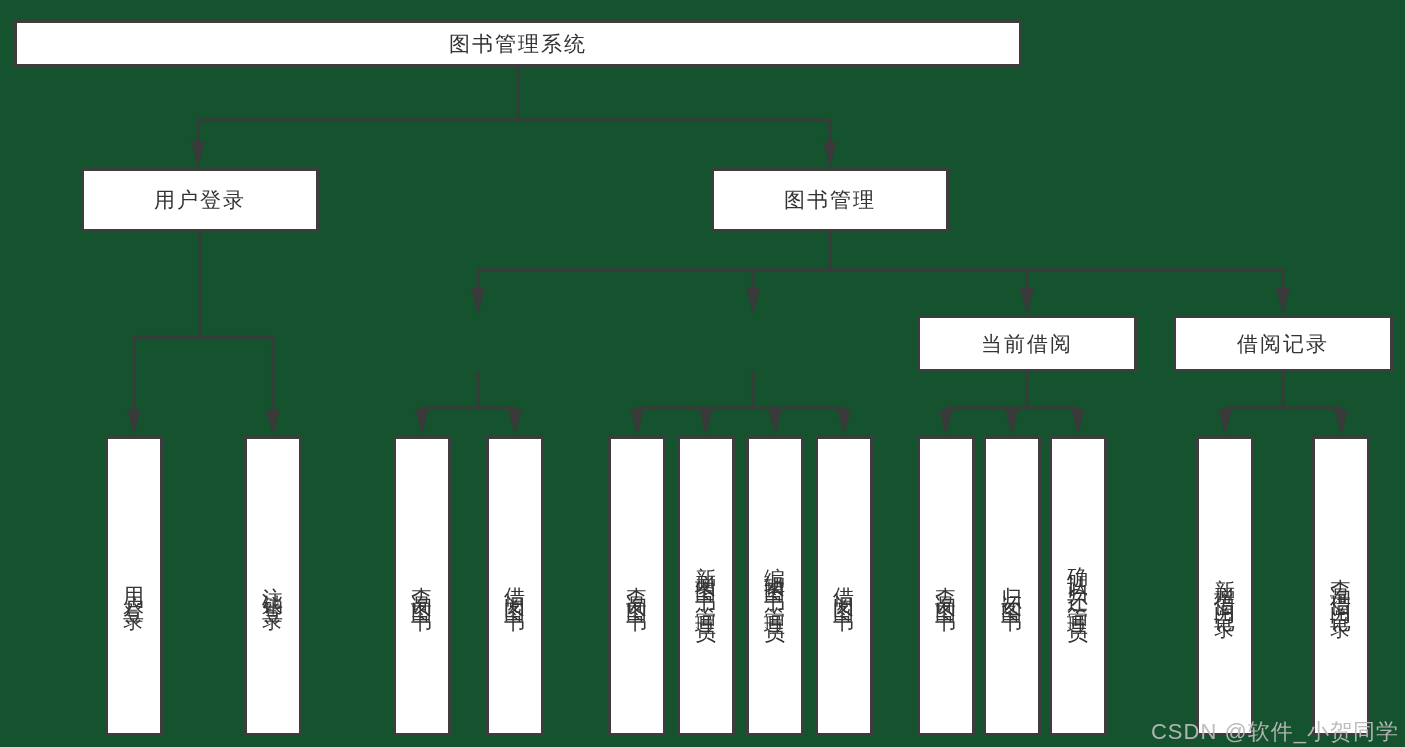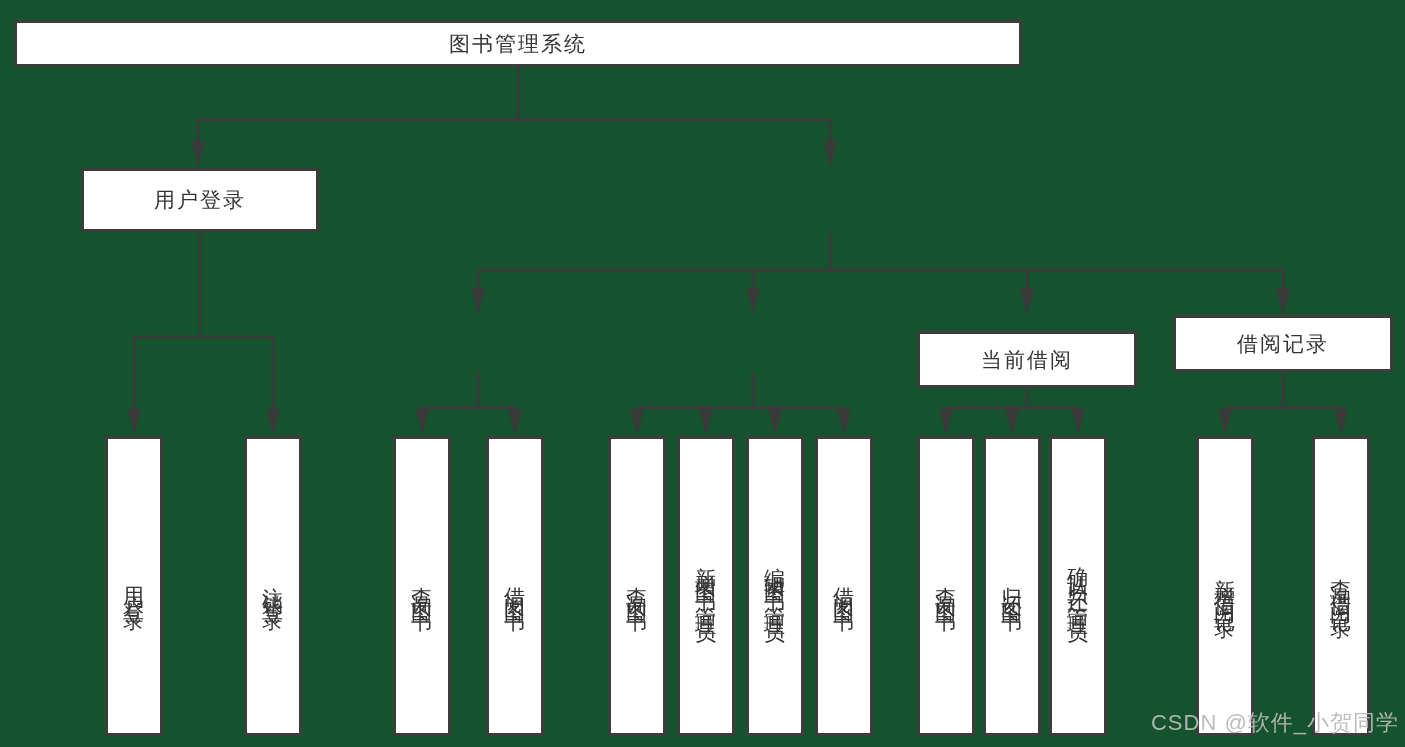--- a/index.html
+++ b/index.html
@@ -35,21 +35,21 @@
   .vlabel {
     writing-mode: vertical-rl;
     text-orientation: mixed;
     font-size: 21px;
     letter-spacing: 8px;
     line-height: 1;
   }
   .watermark {
     position: absolute;
     right: 6px;
-    bottom: 9px;
+    bottom: 0;
     font-size: 22px;
     color: rgba(185,185,185,0.95);
     letter-spacing: 1px;
     z-index: 3;
     white-space: nowrap;
   }
 </style>
 </head>
 <body>
 
@@ -95,22 +95,25 @@
     </g>
   </svg>
 
   <div class="node" style="left:14px; top:20px; width:1008px; height:47px;">
     <span class="hlabel">图书管理系统</span>
   </div>
 
   <div class="node" style="left:81px; top:168px; width:238px; height:64px;">
     <span class="hlabel">用户登录</span>
   </div>
+  <div class="node" style="left:711px; top:168px; width:238px; height:64px;">
+    <span class="hlabel">图书管理</span>
+  </div>
 
-  <div class="node" style="left:917px; top:315px; width:220px; height:57px;margin-top:16px;">
+  <div class="node" style="left:917px; top:315px; width:220px; height:57px;">
     <span class="hlabel">当前借阅</span>
   </div>
   <div class="node" style="left:1173px; top:315px; width:220px; height:57px;">
     <span class="hlabel">借阅记录</span>
   </div>
 
   <div class="node" style="left:105px; top:436px; width:58px; height:300px;">
     <span class="vlabel">用户登录</span>
   </div>
   <div class="node" style="left:244px; top:436px; width:58px; height:300px;">

